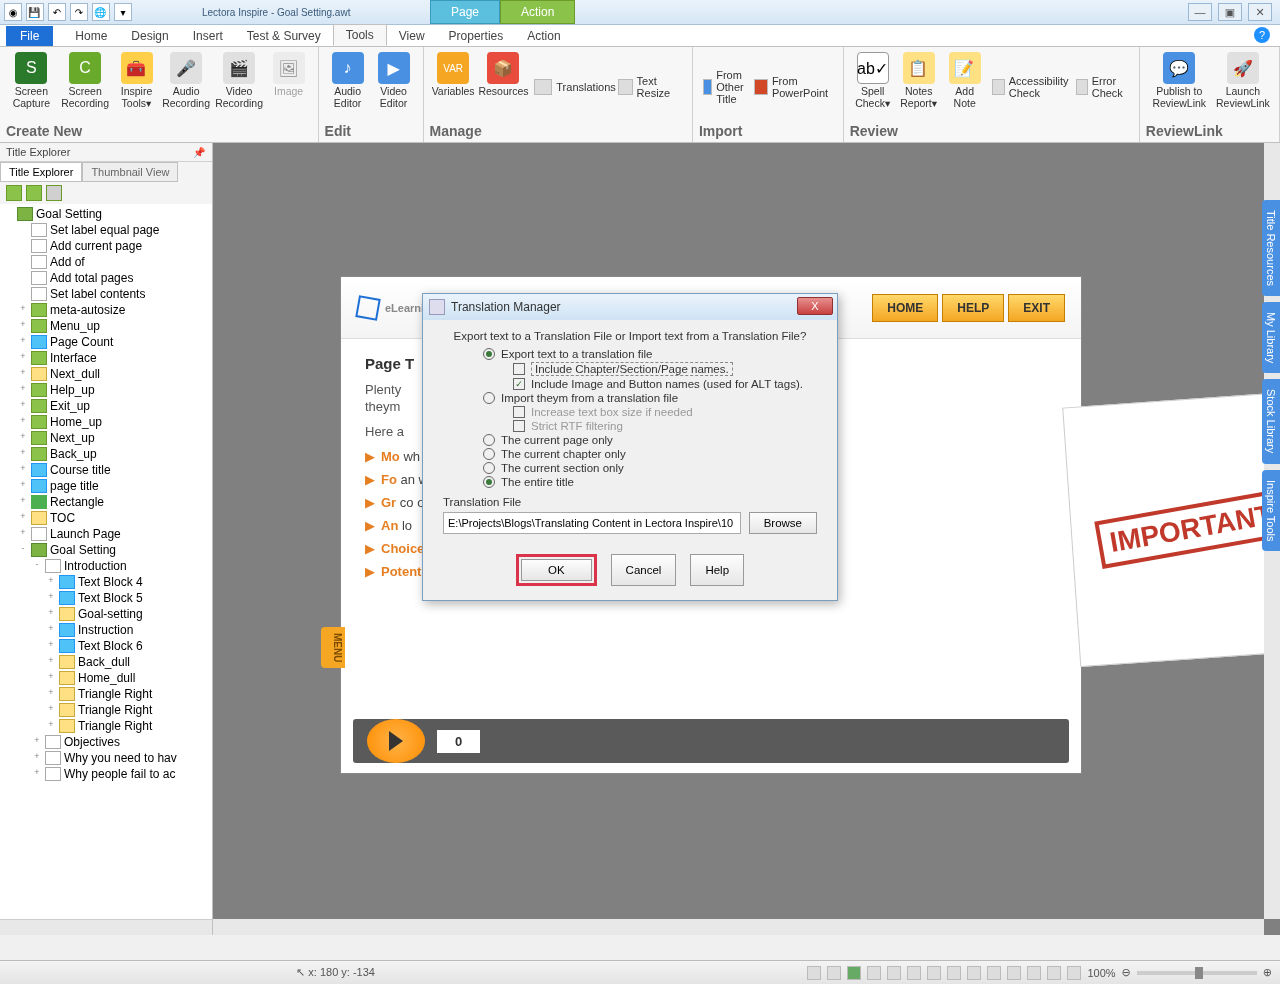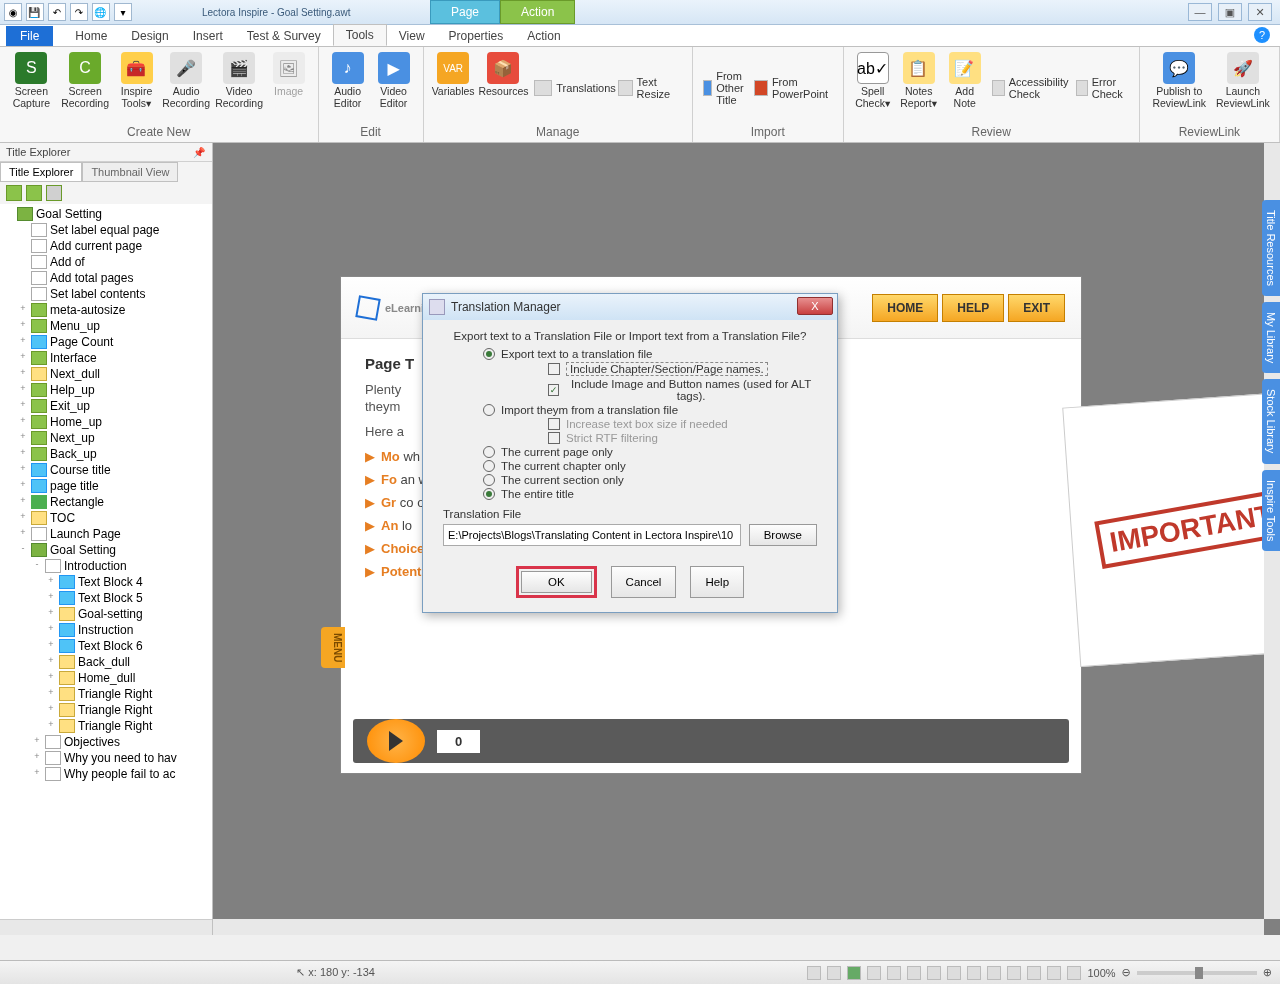--- a/index.html
+++ b/index.html
@@ -20,21 +20,21 @@
 .tabrow { height:22px; background:#fff; display:flex; align-items:flex-end; border-bottom:1px solid #c0c0c0; padding-left:6px; position:relative;}
 .tabrow .file { background:#1e6fd6; color:#fff; padding:3px 14px; font-size:12px; margin-right:10px;}
 .tabrow .tab { padding:3px 12px; color:#444; font-size:12px; cursor:pointer; }
 .tabrow .tab.active { background:#f7f7f7; border:1px solid #c0c0c0; border-bottom:1px solid #f7f7f7; }
 .help-circle { position:absolute; right:10px; top:2px; width:16px;height:16px; background:#1e90ff; color:#fff; border-radius:50%; font-size:11px; display:flex;align-items:center;justify-content:center;}
 
 
 .ribbon { height:96px; background:#f7f7f7; border-bottom:1px solid #c0c0c0; display:flex; }
 .group { border-right:1px solid #d0d0d0; padding:3px 6px; display:flex; flex-direction:column; }
 .group-items { display:flex; flex:1; }
-.group-label { text-align:center; font-size:12px; color:#666; }
+.group-label { font-size:14px; color:#666;font-weight:bold; }
 .rbtn { display:flex; flex-direction:column; align-items:center; justify-content:flex-start; padding:2px 4px; cursor:pointer; min-width:46px; }
 .rbtn .ico { width:32px; height:32px; border-radius:4px; margin-bottom:2px; display:flex;align-items:center;justify-content:center; font-size:16px;}
 .rbtn .lb { font-size:10.5px; color:#333; text-align:center; line-height:1.1; }
 .rbtn.dim { opacity:.45; }
 .small-list { display:flex; flex-direction:row; gap:2px; padding:2px 4px; }
 .small-item { display:flex; align-items:center; gap:4px; font-size:11px; color:#333; }
 .si-ico { width:18px;height:16px; background:#ddd; border:1px solid #bbb; }
 
 
 .maingrid { display:flex; height:792px; }
@@ -85,21 +85,21 @@
 .palettes { position:absolute; right:0; top:200px; display:flex; flex-direction:column; gap:6px; }
 .pal { background:#4a90e2; color:#fff; writing-mode:vertical-rl; padding:10px 3px; font-size:11px; border-radius:4px 0 0 4px; text-align:center;}
 
 
 .dialog { position:absolute; left:422px; top:293px; width:416px; background:#f0f0f0; border:1px solid #7a9ec0; box-shadow:2px 3px 10px rgba(0,0,0,.3);}
 .dlg-title { height:26px; background:linear-gradient(#eaf3fb,#cfe3f5); display:flex; align-items:center; padding:0 6px; font-size:12px; color:#333; position:relative;}
 .dlg-title .x { position:absolute; right:4px; top:3px; width:36px;height:18px; background:linear-gradient(#e89090,#c84040); color:#fff; display:flex;align-items:center;justify-content:center; border:1px solid #903030; border-radius:2px; font-size:11px;}
 .dlg-body { padding:10px 20px; font-size:11.5px; color:#333;}
 .dlg-body .prompt { text-align:center; margin-bottom:6px;}
 .radio-row, .check-row { display:flex; align-items:center; gap:6px; margin:2px 0 2px 40px;}
-.radio-row.sub, .check-row.sub { margin-left:105px;text-align:center;}
+.radio-row.sub, .check-row.sub { margin-left:70px;}
 .check-row.sub.dashed span.lbl { border:1px dashed #888; padding:0 3px;}
 .dim2{ color:#999;}
 .section-lbl { margin:8px 0 4px 0;}
 .txtfield { display:flex; gap:8px; margin-top:4px;}
 .txtfield input { flex:1; border:1px solid #aaa; padding:3px 4px; font-size:11px;}
 .txtfield button, .dlg-btn { padding:4px 14px; background:linear-gradient(#fdfdfd,#e6e6e6); border:1px solid #999; font-size:11.5px; cursor:pointer;}
 .dlg-foot { display:flex; justify-content:center; gap:14px; padding:10px 0 14px;}
 .ok-wrap { border:3px solid #d9344a; padding:2px;}
 .radio{width:12px;height:12px;border:1px solid #666;border-radius:50%;display:inline-flex;align-items:center;justify-content:center;}
 .radio.checked::after{content:"";width:6px;height:6px;background:#3a7a3a;border-radius:50%;}

